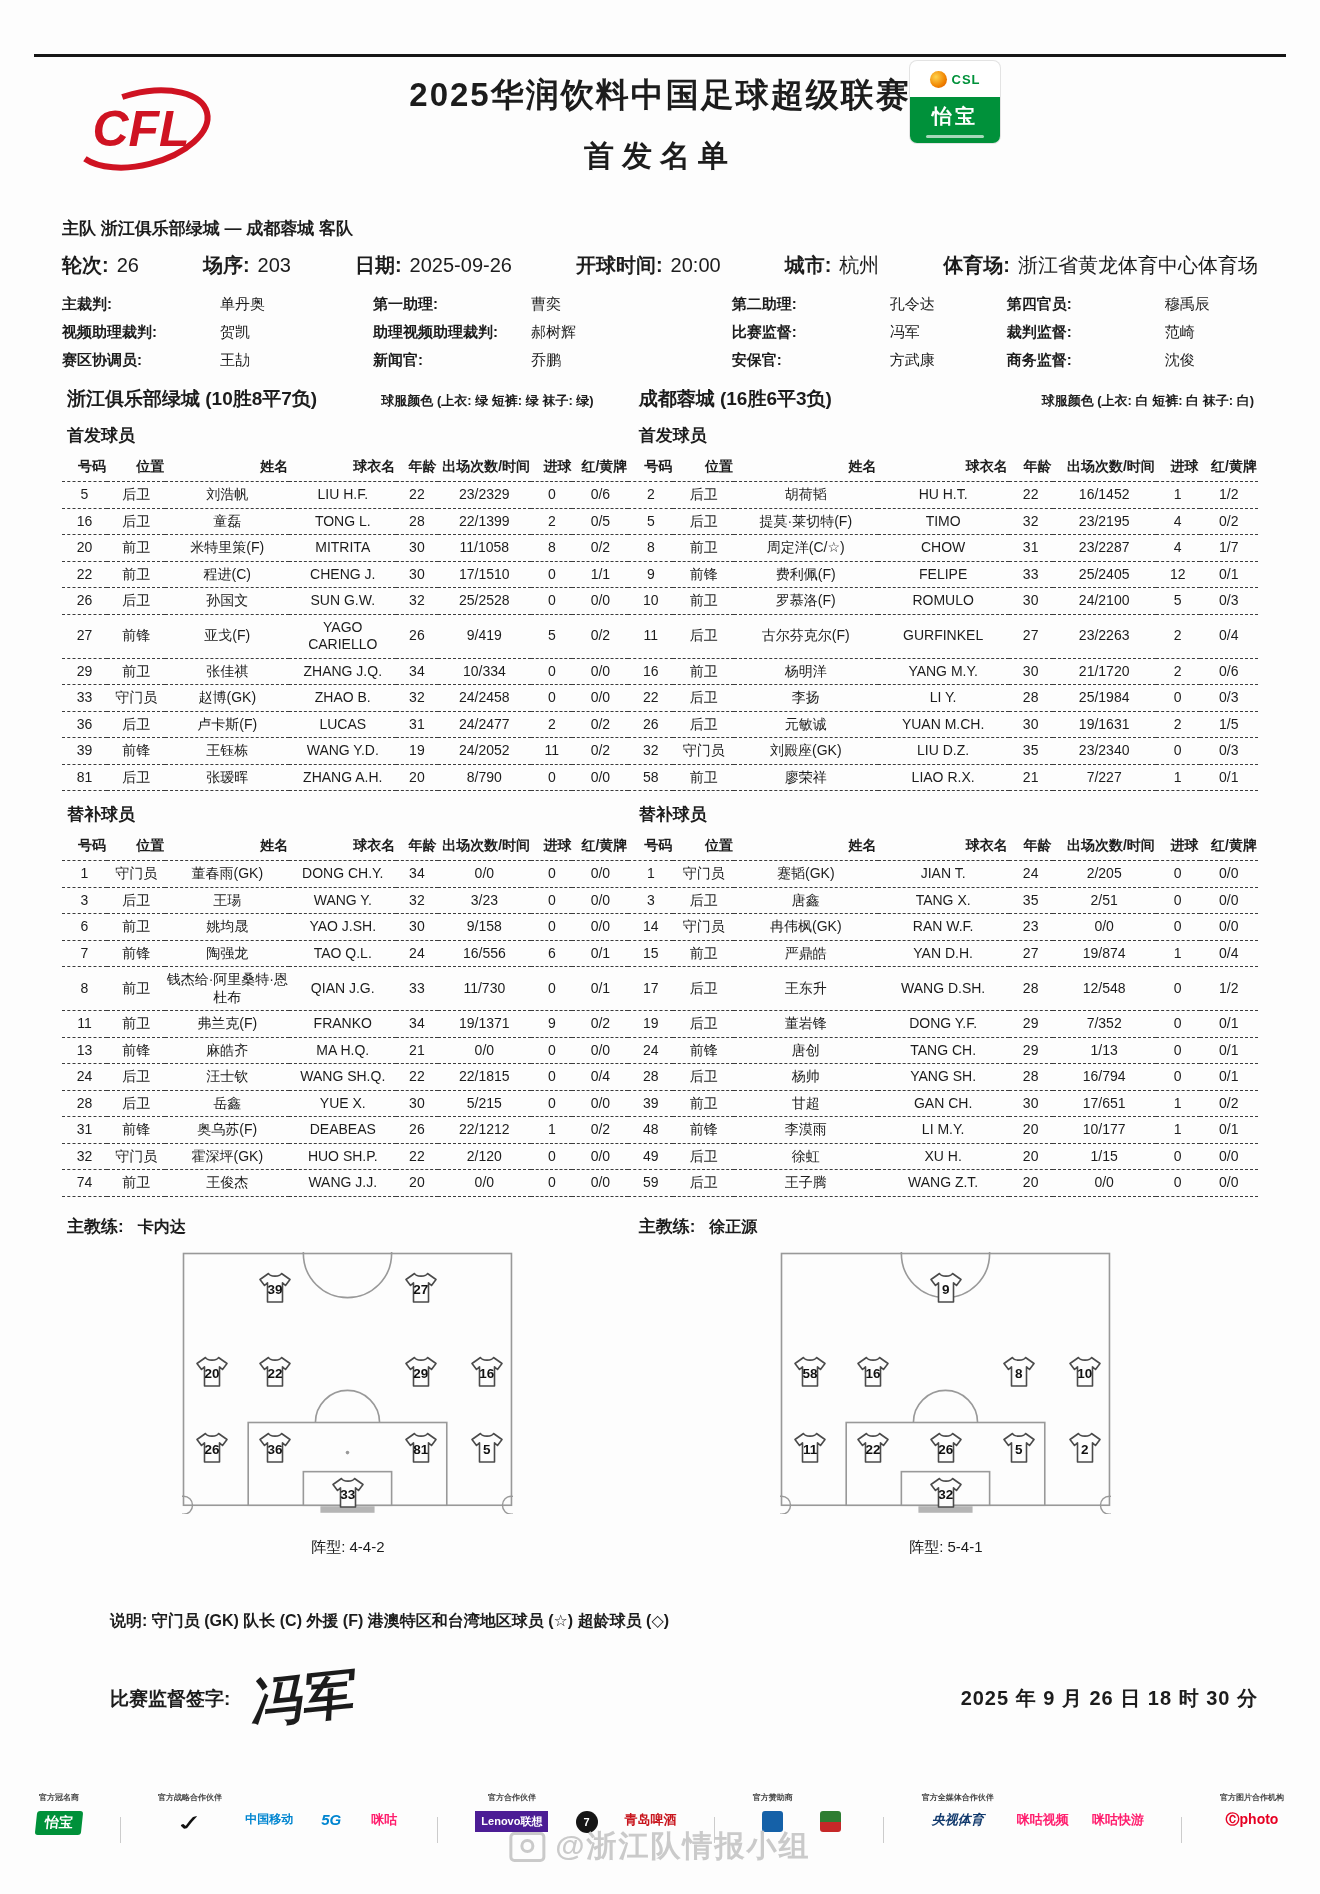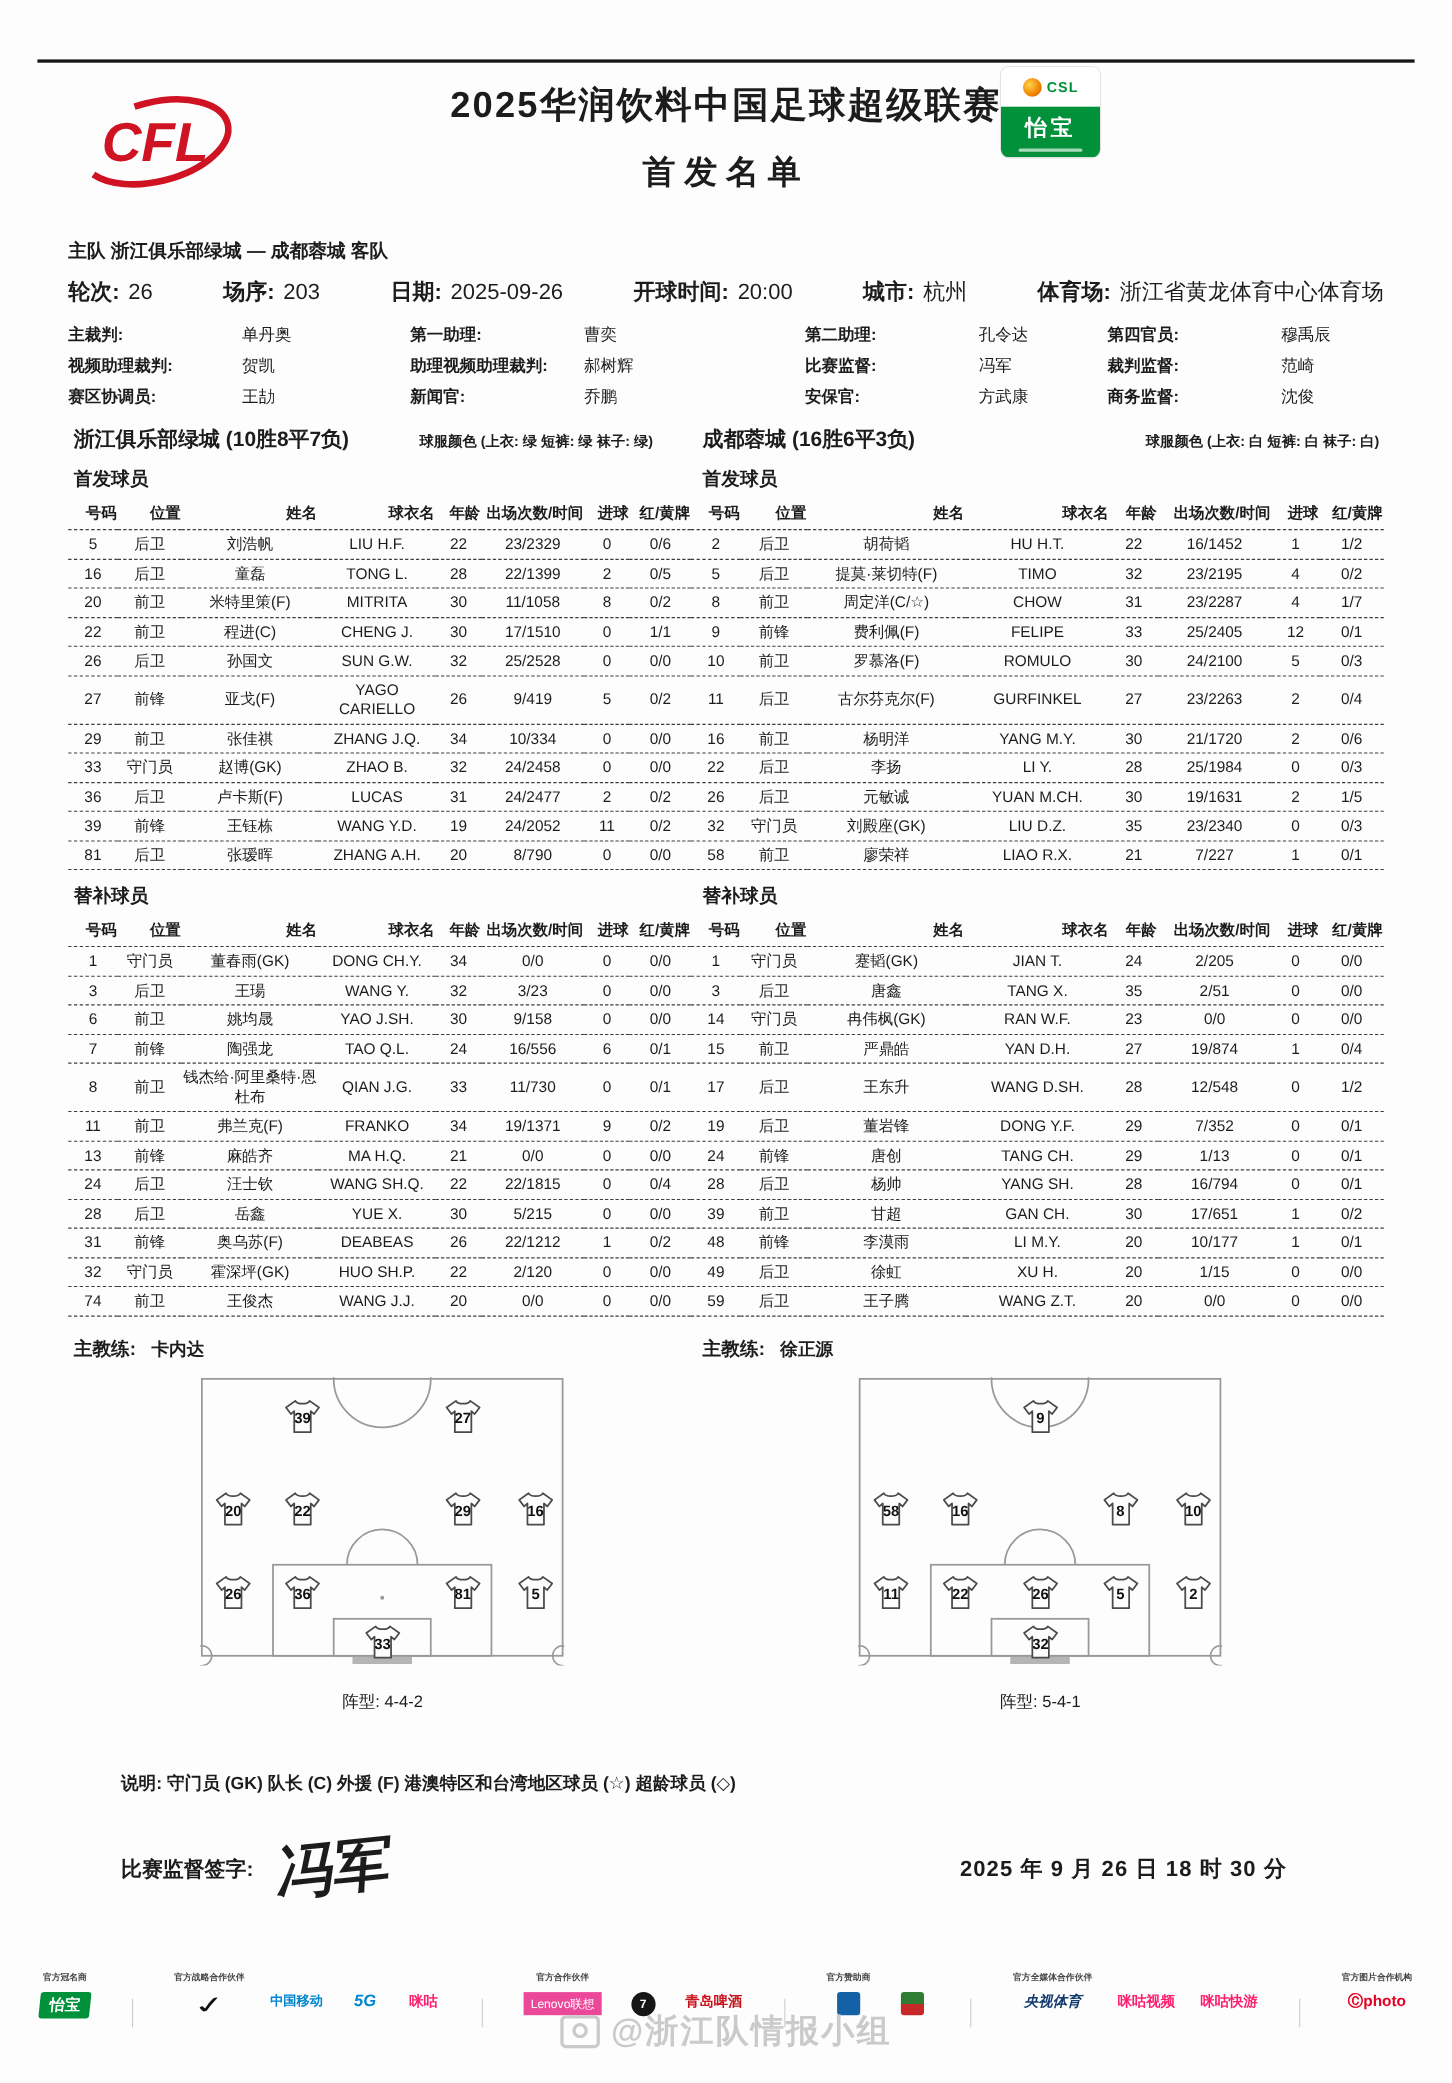--- a/index.html
+++ b/index.html
@@ -66,33 +66,33 @@
   .jnum{position:absolute;left:0;right:0;top:11px;text-align:center;font-size:13.5px;font-weight:600;color:#111;}
   .formation-row{margin-top:24px;}
   .formation{display:block;text-align:center;font-size:15px;}
 
   
   .legend{margin:54px 0 0 48px;font-size:16px;font-weight:700;}
   .sig-row{display:flex;align-items:center;margin:26px 0 0 48px;height:82px;}
   .sig-label{font-size:19px;font-weight:800;}
   .signature{font-size:52px;font-weight:700;margin-left:22px;transform:rotate(-6deg) skewX(-10deg);
              font-family:"DejaVu Serif","Liberation Serif",serif;}
-  .datetime{font-size:20px;font-weight:800;margin-left:auto;margin-right:88px;letter-spacing:1px;}
+  .datetime{font-size:20px;font-weight:800;margin-left:auto;letter-spacing:1px;}
 
   
   .sponsors{display:flex;justify-content:space-between;align-items:flex-start;margin:52px 36px 0;}
   .sp-cell{display:flex;flex-direction:column;align-items:center;gap:8px;min-width:30px;}
   .sp-head{font-size:8px;font-weight:700;color:#444;height:11px;white-space:nowrap;}
   .sp-logo{display:flex;align-items:center;justify-content:center;}
   .sp-green{background:#00913a;color:#fff;padding:3px 9px;border-radius:3px;font-weight:800;font-size:14px;transform:skewX(-6deg);}
   .sp-nike{font-size:21px;font-weight:900;transform:scaleX(1.7) rotate(-10deg);color:#111;}
   .sp-cm{color:#0085d0;font-size:12px;font-weight:700;}
   .sp-5g{color:#0085d0;font-weight:800;font-size:15px;font-style:italic;align-items:center;}
   .sp-pink{color:#ff1e6e;font-weight:800;font-size:13px;}
-  .sp-lenovo{background:#ec4899;color:#fff;font-size:11px;font-weight:400;padding:3px 6px;text-align:right;}
+  .sp-lenovo{background:#4c1d95;color:#fff;font-size:11px;font-weight:700;padding:3px 6px;text-align:right;}
   .sp-circle-dark{width:22px;height:22px;border-radius:50%;background:#161616;color:#fff;font-size:11px;font-weight:700;}
   .sp-qingdao{color:#c8151d;font-weight:800;font-size:13px;}
   .sp-sq-blue{width:21px;height:21px;background:#1561a8;border-radius:3px;}
   .sp-sq-red{width:21px;height:21px;background:linear-gradient(#2e7d32 50%,#c62828 50%);border-radius:3px;}
   .sp-navy{color:#123a6d;font-weight:800;font-size:13px;font-style:italic;}
   .sp-photo{color:#e60023;font-weight:800;font-size:14px;}
   .sp-sep{width:1px;height:26px;background:#ccc;margin-top:6px;}
 
   
   .watermark{position:absolute;left:50%;top:1826px;transform:translateX(-50%);

